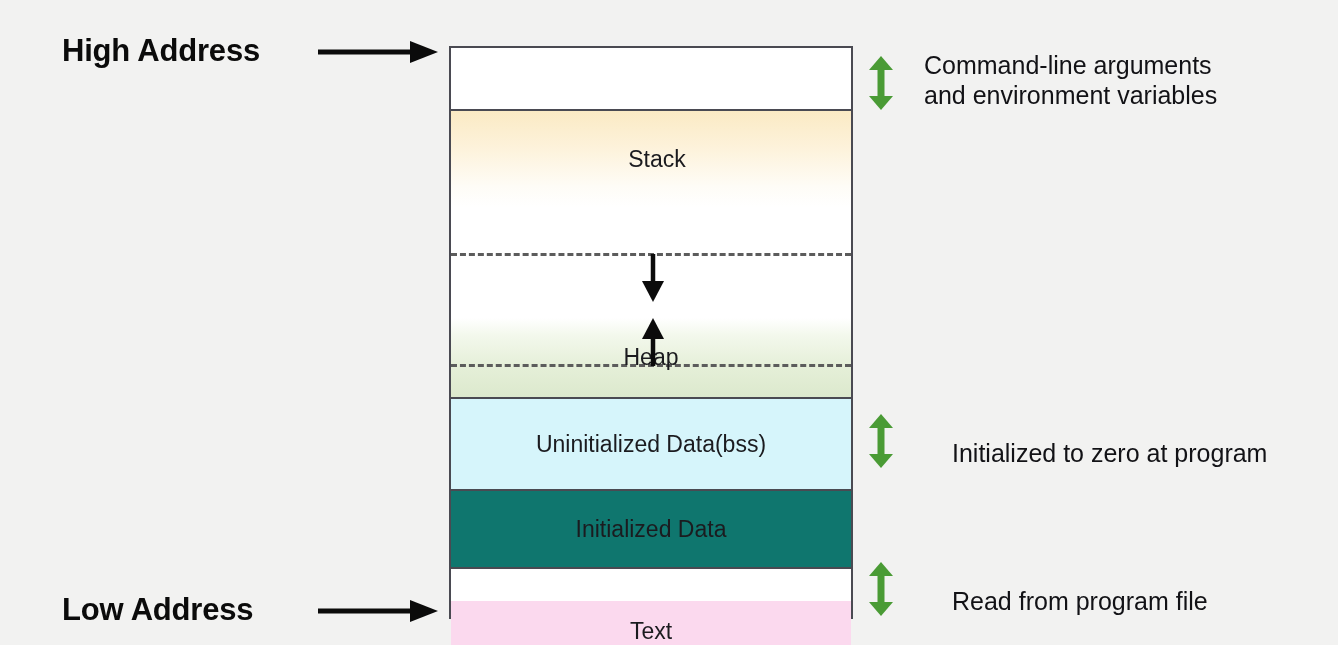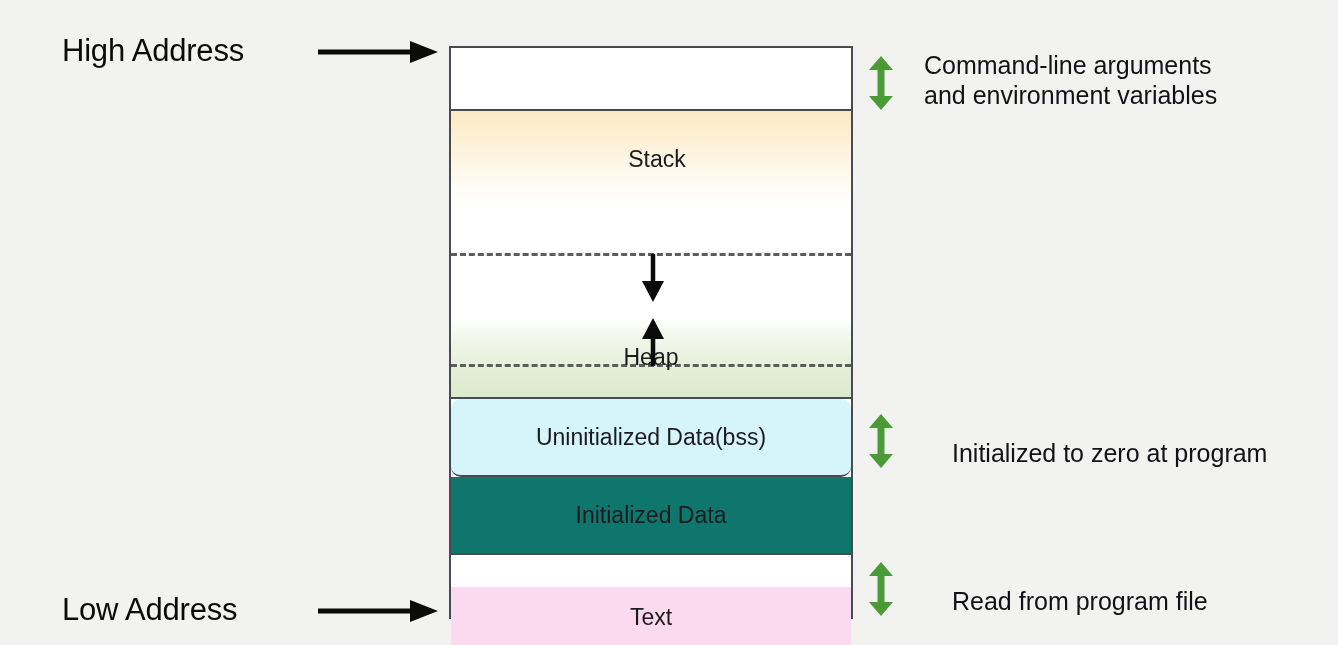--- a/index.html
+++ b/index.html
@@ -20,21 +20,21 @@
     position: absolute;
     left: 0;
     top: 0;
     width: 1338px;
     height: 645px;
   }
 
   
   .addr-label {
     position: absolute;
-    font-weight: normal;
+    font-weight: bold;
     font-size: 31px;
     color: #0b0b0b;
     letter-spacing: -0.2px;
     white-space: nowrap;
   }
   #high-address-label { left: 62px; top: 33px; }
   #low-address-label  { left: 62px; top: 592px; }
 
   
   .h-arrow {
@@ -90,24 +90,23 @@
   #seg-gap {
     height: 111px;
     background: #ffffff;
   }
   #seg-heap {
     height: 81px;
     background: linear-gradient(to bottom, #ffffff 0%, #f3f8ec 22%, #e5efd8 62%, #dce9cd 100%);
     border-bottom: 2px solid #4a4a52;
   }
   #seg-bss {
-    height: 78px;
+    height: 92px;
     background: #d6f5fb;
     border-bottom: 2px solid #4a4a52;
-    border-radius: 10px;
   }
   #seg-data {
     height: 78px;
     background: #0f766e;
     border-bottom: 2px solid #4a4a52;
   }
   #seg-text {
     height: 60px;
     background: #fbd9ee;
     margin-top: 32px;

